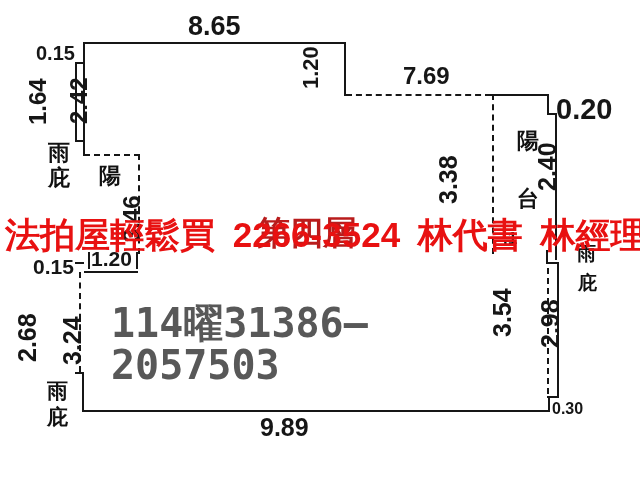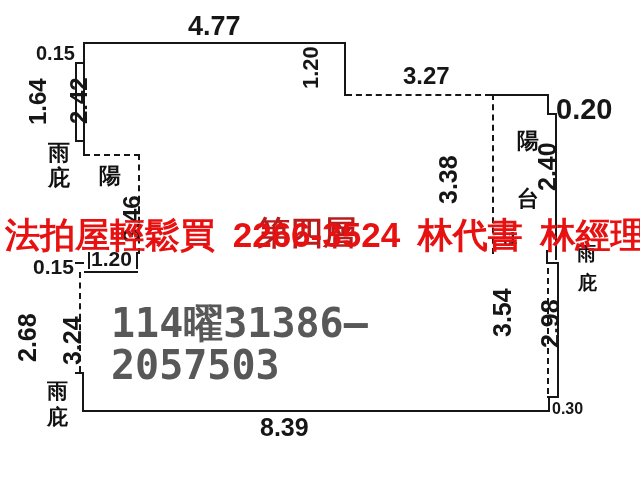--- a/index.html
+++ b/index.html
@@ -55,27 +55,27 @@
   <div class="ln" style="left:555px;top:113px;width:2px;height:147px;"></div>
   <div class="lnDashV" style="left:492px;top:94px;width:0;height:160px;"></div>
 
   <div class="ln" style="left:546px;top:250px;width:2px;height:14px;"></div>
   <div class="ln" style="left:546px;top:262px;width:13px;height:2px;"></div>
   <div class="ln" style="left:557px;top:262px;width:2px;height:136px;"></div>
   <div class="lnDashV" style="left:547px;top:268px;width:0;height:126px;"></div>
   <div class="ln" style="left:547px;top:396px;width:12px;height:2px;"></div>
   <div class="ln" style="left:548px;top:396px;width:2px;height:16px;"></div>
 
-  <div class="dim" style="left:188px;top:13px;font-size:27px;">4.77</div>
+  <div class="dim" style="left:188px;top:13px;font-size:27px;">8.65</div>
   <div class="dim" style="left:36px;top:43px;font-size:20px;">0.15</div>
-  <div class="dim" style="left:403px;top:64px;font-size:24px;">3.27</div>
+  <div class="dim" style="left:403px;top:64px;font-size:24px;">7.69</div>
   <div class="dim" style="left:556px;top:95px;font-size:29px;">0.20</div>
   <div class="dim" style="left:33px;top:256px;font-size:21px;">0.15</div>
   <div class="dim" style="left:91px;top:248px;font-size:21px;">1.20</div>
-  <div class="dim" style="left:260px;top:415px;font-size:25px;">8.39</div>
+  <div class="dim" style="left:260px;top:415px;font-size:25px;">9.89</div>
   <div class="dim" style="left:552px;top:401px;font-size:16px;">0.30</div>
   <div class="dim" style="left:503px;top:230px;font-size:17px;">.1</div>
 
   <div class="vdim" style="left:50px;top:101px;font-size:24px;">1.64</div>
   <div class="vdim" style="left:91px;top:100px;font-size:24px;">2.42</div>
   <div class="vdim" style="left:144px;top:218px;font-size:24px;">3.46</div>
   <div class="vdim" style="left:322px;top:67px;font-size:22px;">1.20</div>
   <div class="vdim" style="left:461px;top:179px;font-size:25px;">3.38</div>
   <div class="vdim" style="left:560px;top:166px;font-size:25px;">2.40</div>
   <div class="vdim" style="left:515px;top:312px;font-size:25px;">3.54</div>

